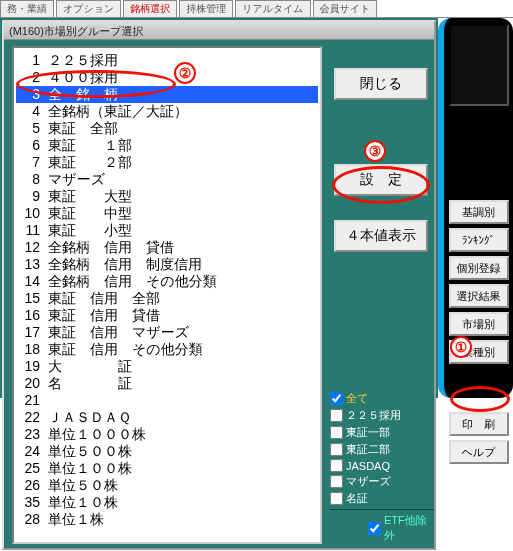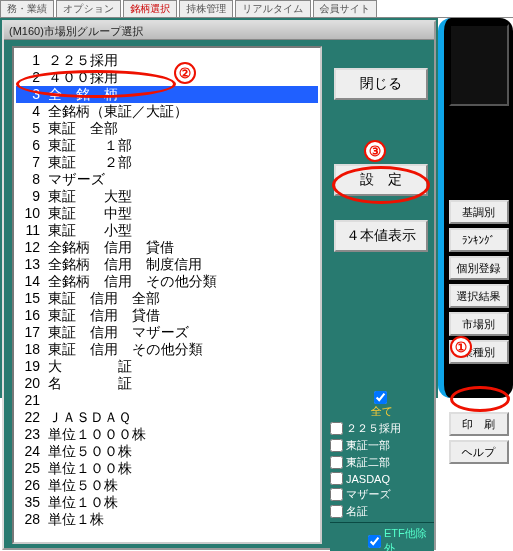--- a/index.html
+++ b/index.html
@@ -22,21 +22,21 @@
   .list-row .idx { width: 22px; text-align: right; margin-right: 8px; }
   .list-row.selected { background: #2060ff; color: #fff; }
 
   .btn-col { position: absolute; top: 28px; left: 330px; width: 94px; }
   .win-btn { display: block; width: 94px; height: 32px; background: #eee; border: 2px outset #ddd; font-size: 14px; margin-bottom: 24px; cursor: pointer; }
 
   .check-panel { position: absolute; top: 350px; left: 326px; width: 104px; background: #287a70; }
   .chk-row { display:flex; align-items:center; padding: 1px 0; font-size: 11px; }
   .chk-row input { margin-right: 3px; }
   .chk-white { color: #fff; }
-  .chk-yellow { color: #ffcc33; flex-direction: column; }
+  .chk-yellow { color: #ffcc33; }
   .chk-cyan { color: #55ffcc; padding-left: 38px; }
   .chk-divider { border-top:1px solid #0a4a44; margin:2px 0; }
 
   .side-btn { display:block; width: 60px; height: 24px; margin: 4px auto; background: #eee; border: 2px outset #ddd; font-size: 11px; cursor:pointer; }
   .side-top-box { width: 60px; height: 82px; margin: 6px auto 10px; background: #111; border: 2px inset #555; }
 
   
   .anno-circle { position:absolute; border:3px solid #e10; border-radius:50%; pointer-events:none; }
   .anno-num { position:absolute; width:22px;height:22px;border:2px solid #e10;border-radius:50%;color:#e10;font-weight:bold;font-size:14px;text-align:center;line-height:18px;background:#fff; pointer-events:none;}
 </style>

